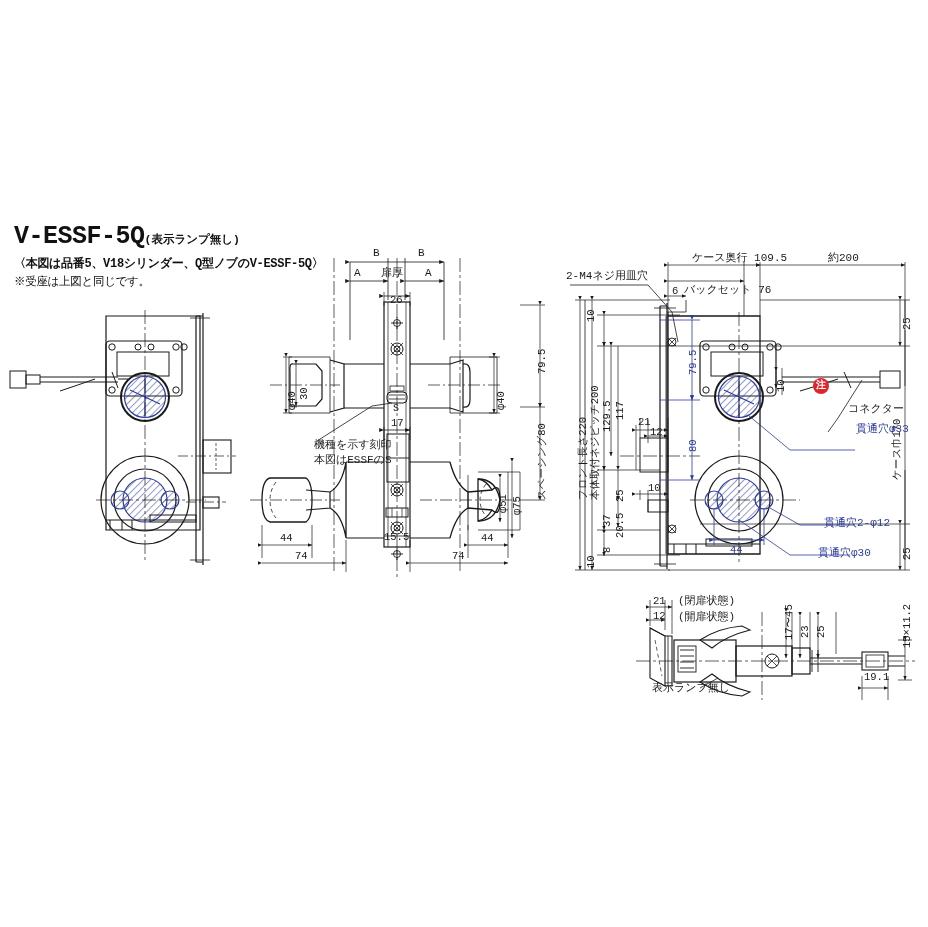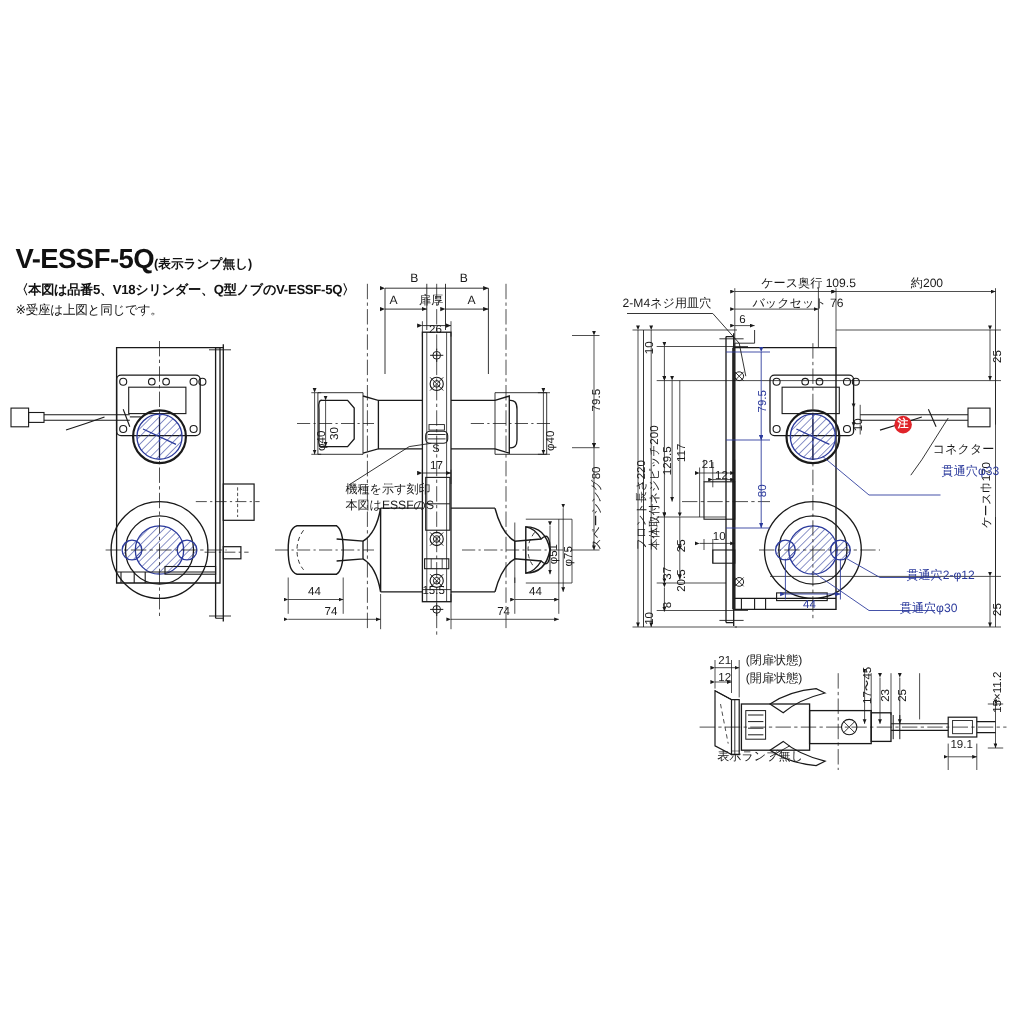--- a/index.html
+++ b/index.html
@@ -1,18 +1,18 @@
 <!DOCTYPE html>
 <html><head>
 <meta charset="utf-8">
 <style>
   html,body{margin:0;padding:0;background:#fff;}
   body{width:928px;height:927px;position:relative;overflow:hidden;
        font-family:"Liberation Sans","DejaVu Sans",sans-serif;color:#1a1a1a;}
-  #sheet{position:absolute;left:0;top:0;width:928px;height:927px;background:#ffffff;}
+  #sheet{position:absolute;left:0;top:0;width:928px;height:927px;background:#ffffff;font-family:Liberation Mono, monospace;}
   .t{position:absolute;white-space:nowrap;line-height:1;}
   .vt{position:absolute;white-space:nowrap;line-height:1;
       transform-origin:0 0;transform:rotate(-90deg);}
   .blue{color:#2b3a9c;}
   #title{position:absolute;left:14px;top:222px;}
   .title-main{font-size:25px;font-weight:bold;letter-spacing:-0.5px;color:#111;}
   .title-sub{font-size:11.5px;font-weight:bold;color:#111;}
   .title-l2{position:absolute;left:14px;top:255px;font-size:12px;font-weight:bold;color:#111;letter-spacing:-0.3px;}
   .title-l3{position:absolute;left:14px;top:274px;font-size:11.5px;color:#111;letter-spacing:-0.3px;}
   .notebox{position:absolute;left:455px;top:630px;width:185px;font-size:11px;
@@ -414,21 +414,21 @@
 
   <div class="t dimtxt" style="left:280px;top:533px;">44</div>
   <div class="t dimtxt" style="left:295px;top:551px;">74</div>
   <div class="t dimtxt" style="left:481px;top:533px;">44</div>
   <div class="t dimtxt" style="left:452px;top:551px;">74</div>
 
   <div class="vt dimtxt" style="left:537px;top:374px;">79.5</div>
   <div class="vt dimtxt" style="left:537px;top:500px;">スペーシング80</div>
 
   <div class="t lbl" style="left:692px;top:253px;">ケース奥行 109.5</div>
-  <div class="t lbl" style="left:684px;top:271px;">バックセット 76</div>
+  <div class="t lbl" style="left:684px;top:285px;">バックセット 76</div>
   <div class="t lbl" style="left:828px;top:253px;">約200</div>
   <div class="t lbl" style="left:566px;top:271px;">2-M4ネジ用皿穴</div>
   <div class="t dimtxt" style="left:672px;top:286px;">6</div>
 
   <div class="vt dimtxt" style="left:586px;top:322px;">10</div>
   <div class="vt dimtxt" style="left:586px;top:568px;">10</div>
   <div class="vt dimtxt" style="left:578px;top:500px;">フロント長さ220</div>
   <div class="vt dimtxt" style="left:590px;top:500px;">本体取付ネジピッチ200</div>
   <div class="vt dimtxt" style="left:602px;top:432px;">129.5</div>
   <div class="vt dimtxt" style="left:615px;top:420px;">117</div>

